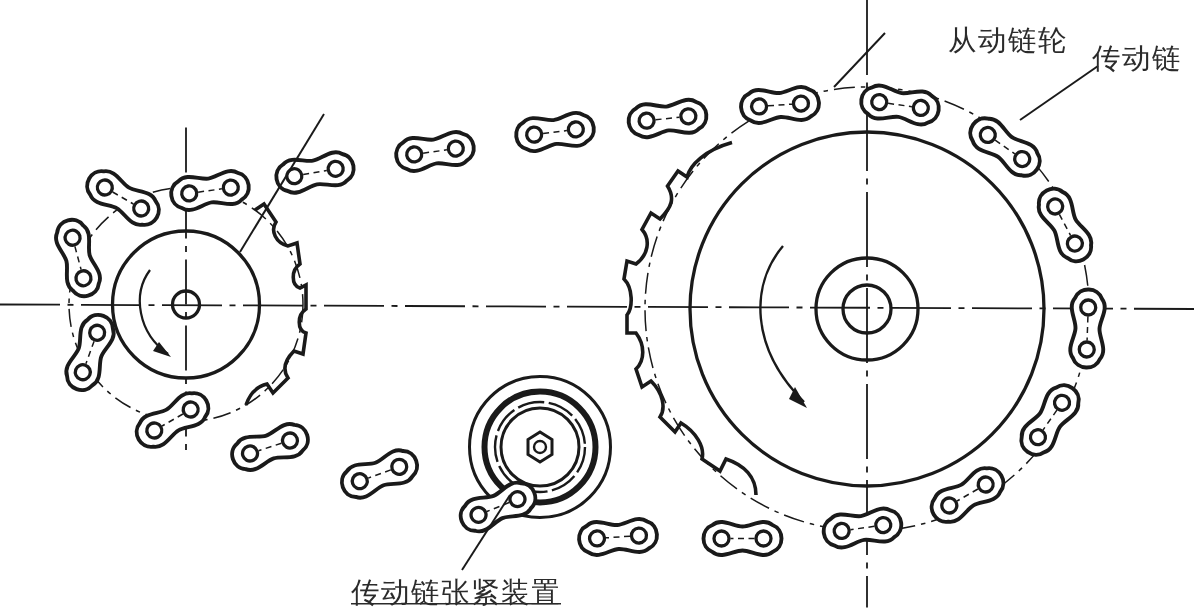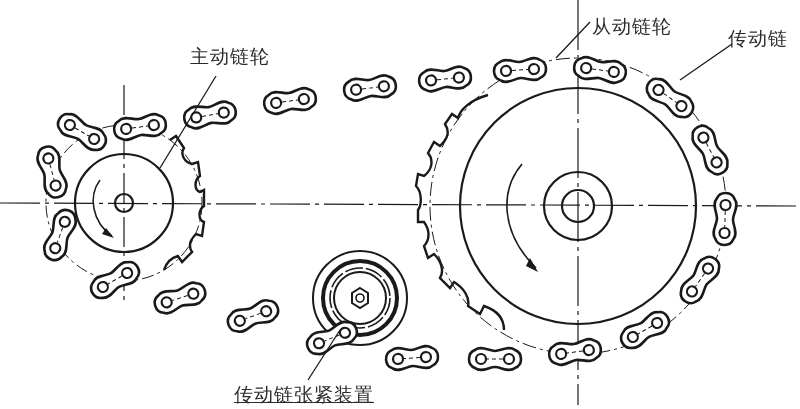--- a/index.html
+++ b/index.html
@@ -99,17 +99,16 @@
   </g>
 
   <g stroke="#1a1a1a" stroke-width="1.3">
     <line x1="216" y1="76" x2="160" y2="168"></line>
     <line x1="590" y1="22" x2="556" y2="58"></line>
     <line x1="732" y1="44" x2="680" y2="80"></line>
     <line x1="308" y1="380" x2="340" y2="330"></line>
   </g>
 </svg>
 
-<div class="label" style="left:190px; top:44px;">主动链轮</div>
-<div class="label" style="left:592px; top:14px;text-align:center;">从动链轮</div>
+<div class="label" style="left:632px; top:14px;text-align:center;">从动链轮</div>
 <div class="label" style="left:728px; top:26px;">传动链</div>
 <div class="label" style="left:234px; top:382px;text-decoration:underline;">传动链张紧装置</div>
 </div>
 
 </body></html>

